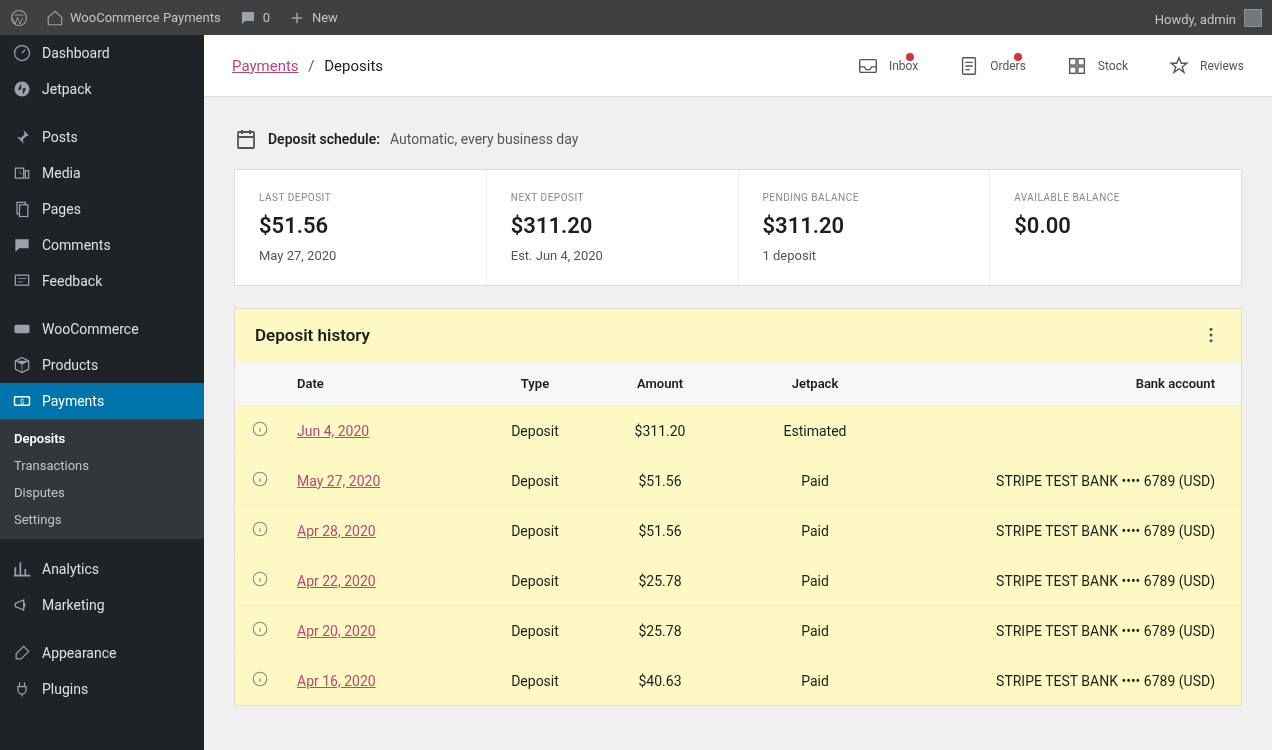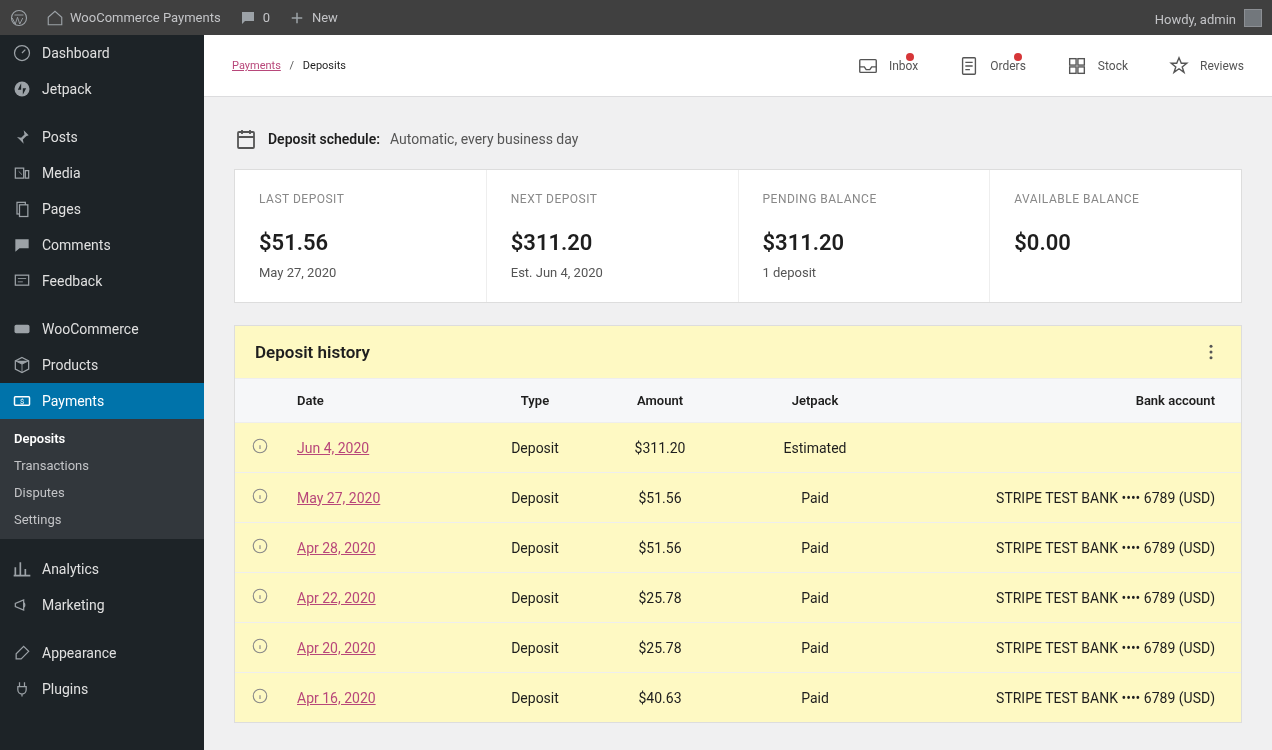--- a/index.html
+++ b/index.html
@@ -21,39 +21,39 @@
 .menu-item.current svg { fill: #fff; }
 .menu-item.current::after { content: ""; position: absolute; right: -8px; top: 50%; margin-top: -8px; border: 8px solid transparent; border-right-color: #f0f0f1; }
 .menu-sep { height: 12px; }
 .submenu { background: #32373c; padding: 6px 0; }
 .submenu-item { padding: 6px 14px; font-size: 13px; color: #c3c4c7; cursor: pointer; }
 .submenu-item.current { color: #fff; font-weight: 600; }
 
 
 .main { margin-left: 172px; height: 715px; overflow-y: auto; }
 .topbar { background: #fff; border-bottom: 1px solid #dcdcde; height: 62px; display: flex; align-items: center; padding: 0 28px; }
-.breadcrumb { font-size: 11px; }
+.breadcrumb { font-size: 15px; }
 .breadcrumb a { color: #b8477a; text-decoration: underline; }
 .breadcrumb .sep { color: #555; margin: 0 6px; }
 .breadcrumb .current { color: #1e1e1e; }
 .topbar-nav { margin-left: auto; display: flex; gap: 40px; }
 .topbar-btn { display: flex; align-items: center; gap: 10px; font-size: 12px; color: #555; cursor: pointer; position: relative; }
 .topbar-btn svg { width: 22px; height: 22px; fill: none; stroke: #555; stroke-width: 1.5; }
 .dot { position: absolute; top: -2px; right: 4px; width: 8px; height: 8px; background: #d63638; border-radius: 50%; }
 
 .content { padding: 30px; }
 .schedule-row { display: flex; align-items: center; gap: 10px; margin-bottom: 18px; font-size: 14px; }
 .schedule-row svg { width: 24px; height: 24px; fill: none; stroke: #555; stroke-width: 1.8; }
 .schedule-label { font-weight: 600; }
 .schedule-value { color: #555; }
 
 .summary-grid { display: flex; border: 1px solid #ddd; background: #fff; margin-bottom: 22px; }
 .summary-cell { flex: 1; padding: 22px 24px; border-right: 1px solid #eee; }
 .summary-cell:last-child { border-right: none; }
-.summary-title { font-size: 12px; color: #888; letter-spacing: 0.5px; margin-bottom: 24px; }
+.summary-title { font-size: 10px; color: #888; letter-spacing: 0.5px; margin-bottom: 10px; }
 .summary-amount { font-size: 22px; font-weight: 600; margin-bottom: 10px; }
 .summary-sub { font-size: 13px; color: #555; }
 
 .card { border: 1px solid #ddd; background: #fef9c3; }
 .card-header { display: flex; align-items: center; justify-content: space-between; padding: 16px 20px; border-bottom: 1px solid #eee; }
 .card-title { font-size: 17px; font-weight: 600; }
 .kebab { cursor: pointer; fill: #555; width: 20px; height: 20px; }
 
 .table-head { display: flex; background: #f6f7f9; border-bottom: 1px solid #eee; font-weight: 600; font-size: 13px; color: #1e1e1e; }
 .th, .td { padding: 14px 12px; }

